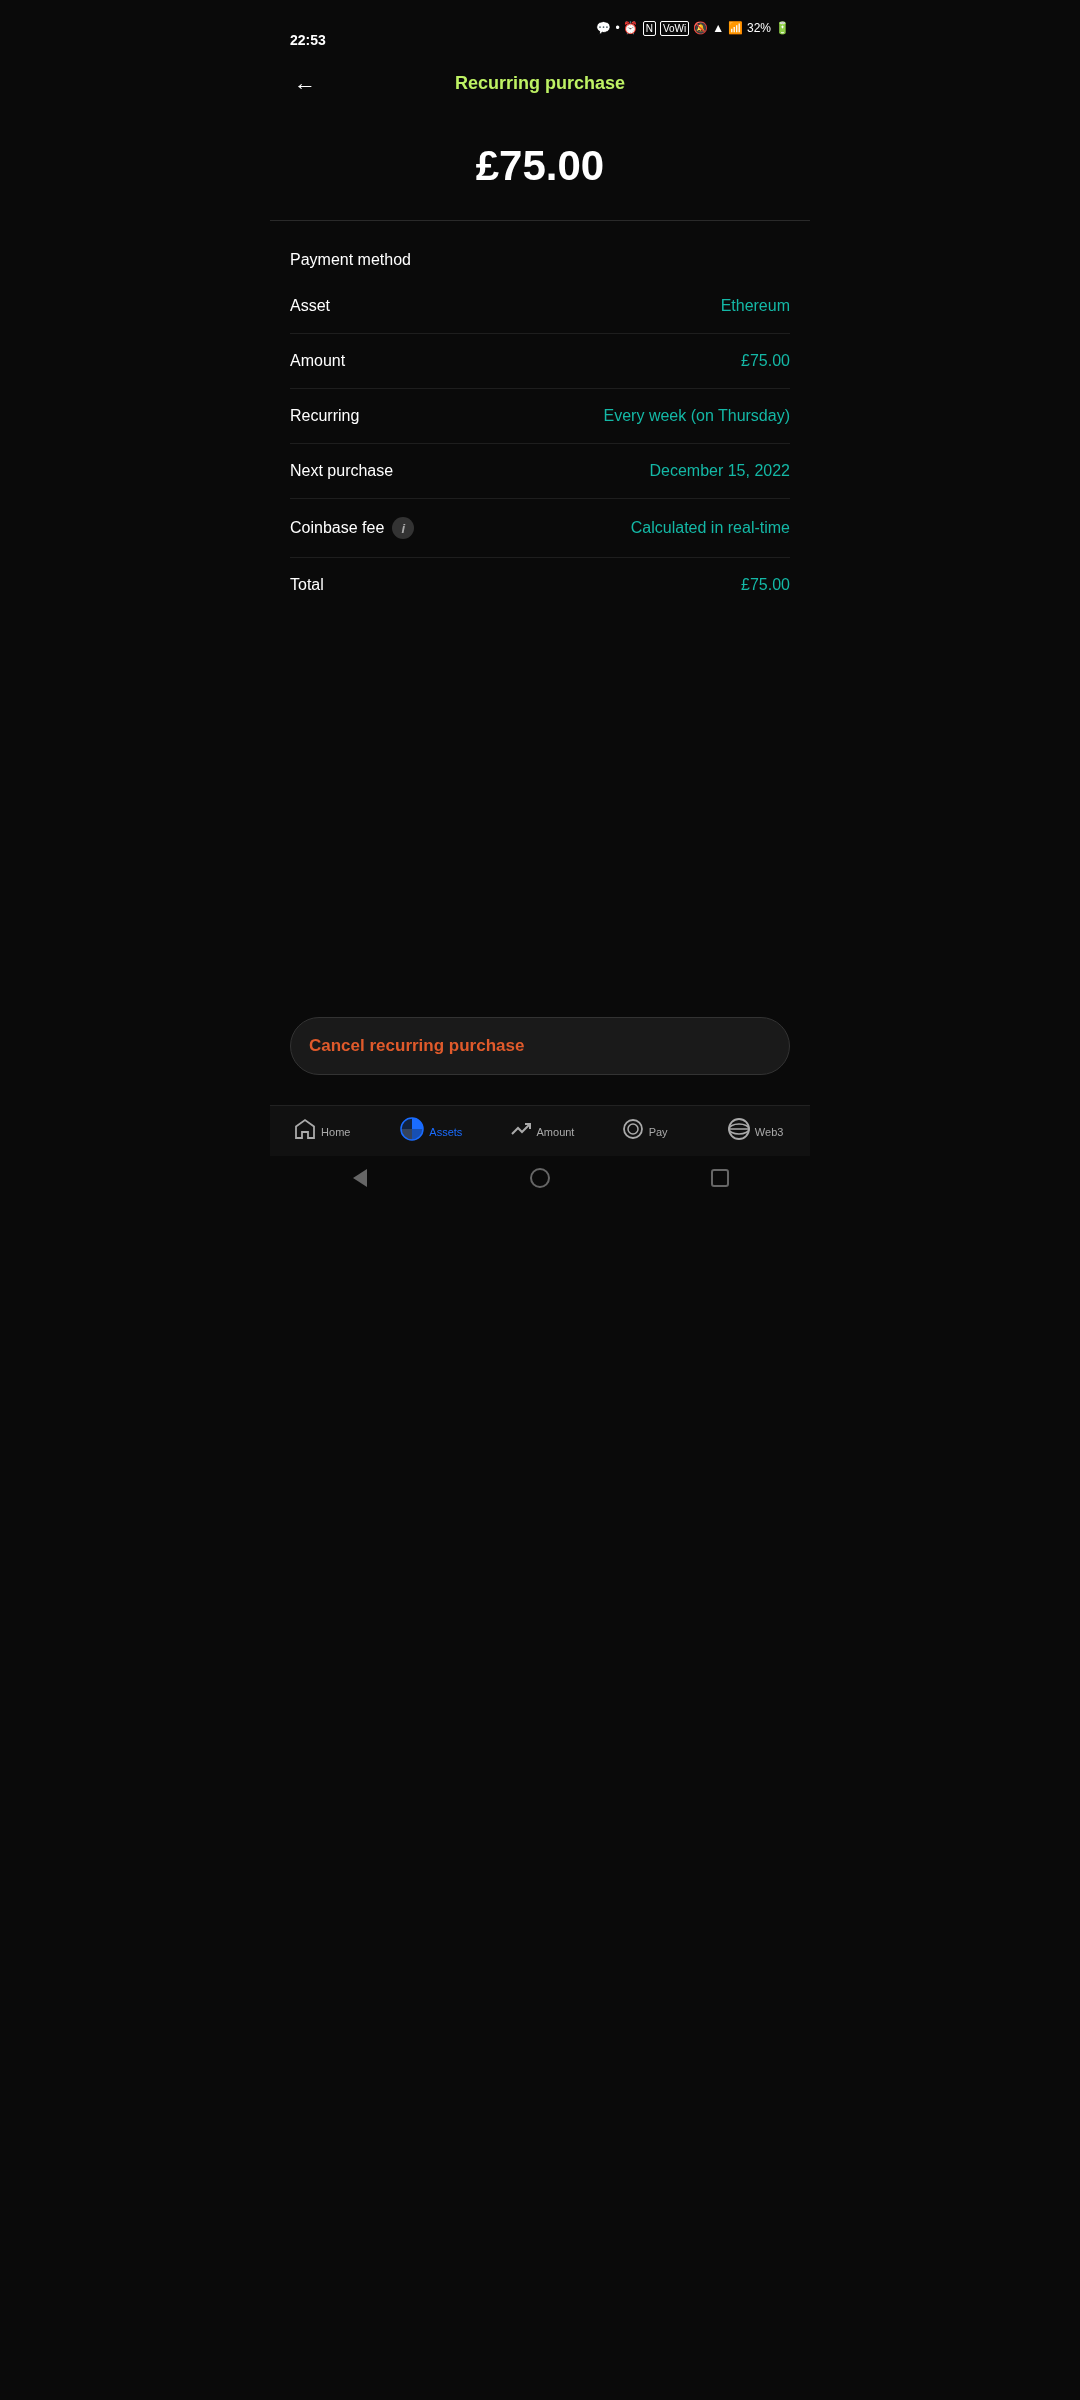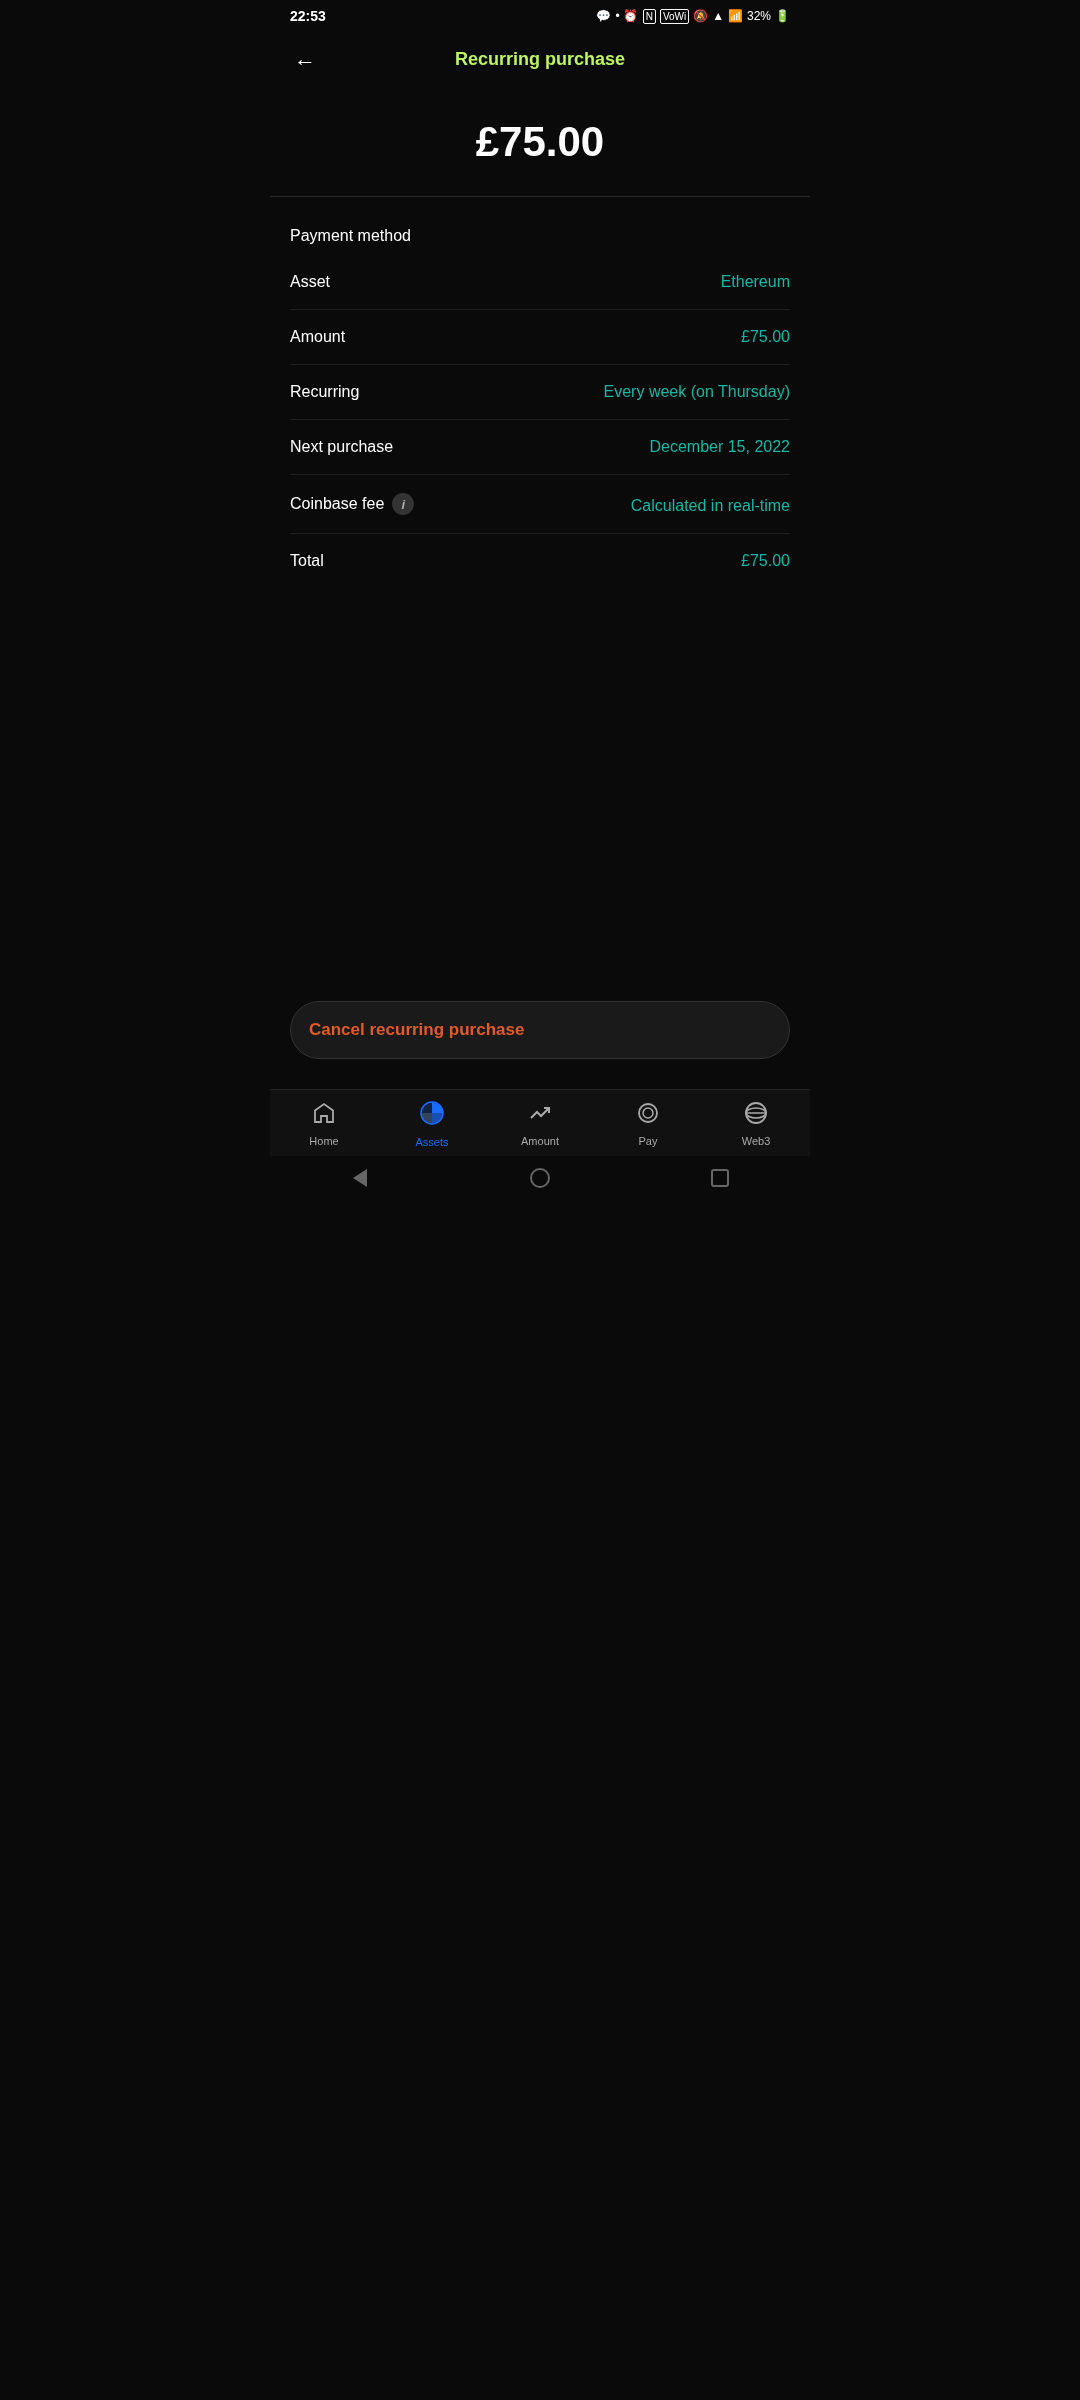--- a/index.html
+++ b/index.html
@@ -21,20 +21,21 @@
       display: flex;
       justify-content: space-between;
       align-items: center;
       padding: 8px 20px 6px;
       background: #0a0a0a;
     }
     .status-time {
       font-size: 14px;
       font-weight: 600;
       color: #fff;
+      margin-top: 24px;
     }
     .status-icons {
       display: flex;
       align-items: center;
       gap: 4px;
       font-size: 12px;
       color: #fff;
     }
     .status-battery {
       font-size: 12px;
@@ -94,21 +95,21 @@
     .section-label {
       font-size: 16px;
       font-weight: 500;
       color: #fff;
       padding: 20px 0 10px;
     }
 
     .detail-row {
       display: flex;
       justify-content: space-between;
-      align-items: flex-end;
+      align-items: center;
       padding: 18px 0;
       border-bottom: 1px solid #1e1e1e;
     }
     .detail-row:last-child {
       border-bottom: none;
     }
     .detail-label {
       font-size: 16px;
       color: #fff;
       display: flex;
@@ -156,21 +157,20 @@
     .bottom-nav {
       display: flex;
       justify-content: space-around;
       align-items: center;
       padding: 10px 0 8px;
       background: #111;
       border-top: 1px solid #222;
     }
     .nav-item {
       display: flex;
-      flex-direction: column;
       align-items: center;
       gap: 4px;
       cursor: pointer;
       min-width: 60px;
     }
     .nav-icon {
       font-size: 22px;
       color: #aaa;
     }
     .nav-icon.active {

